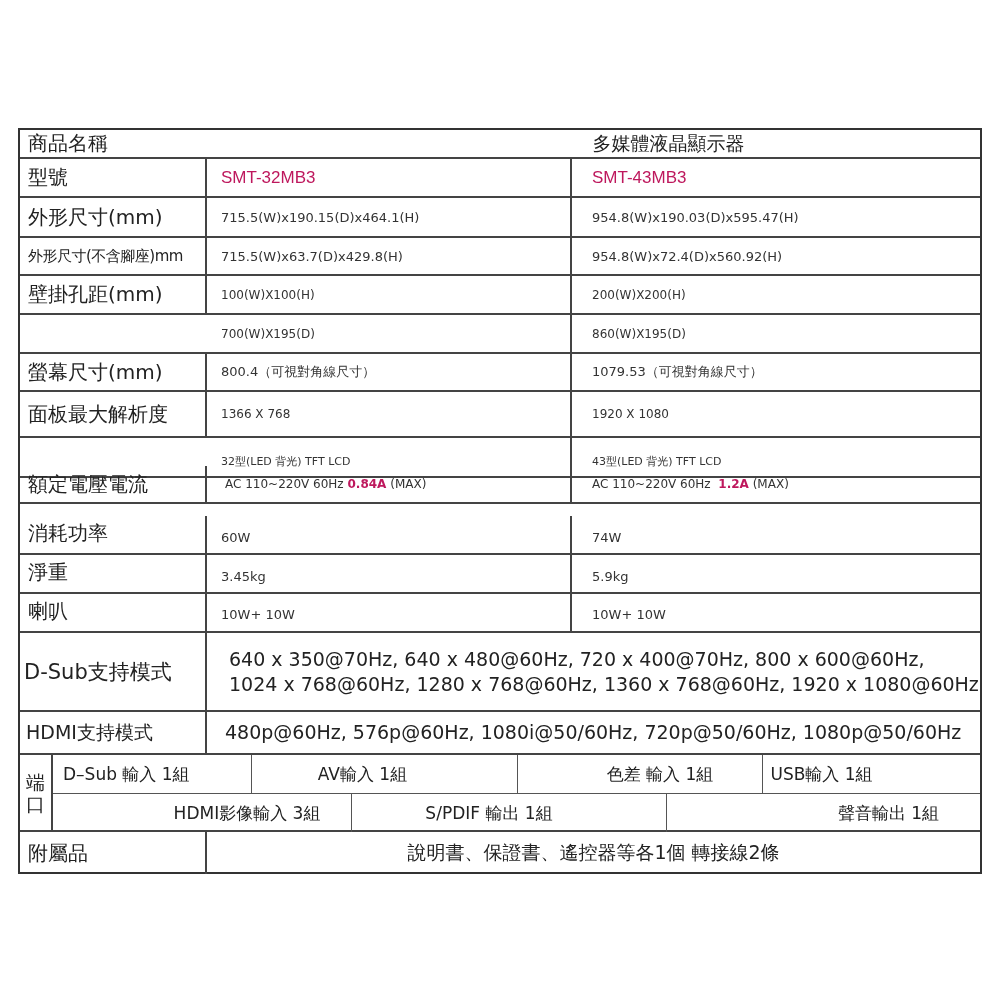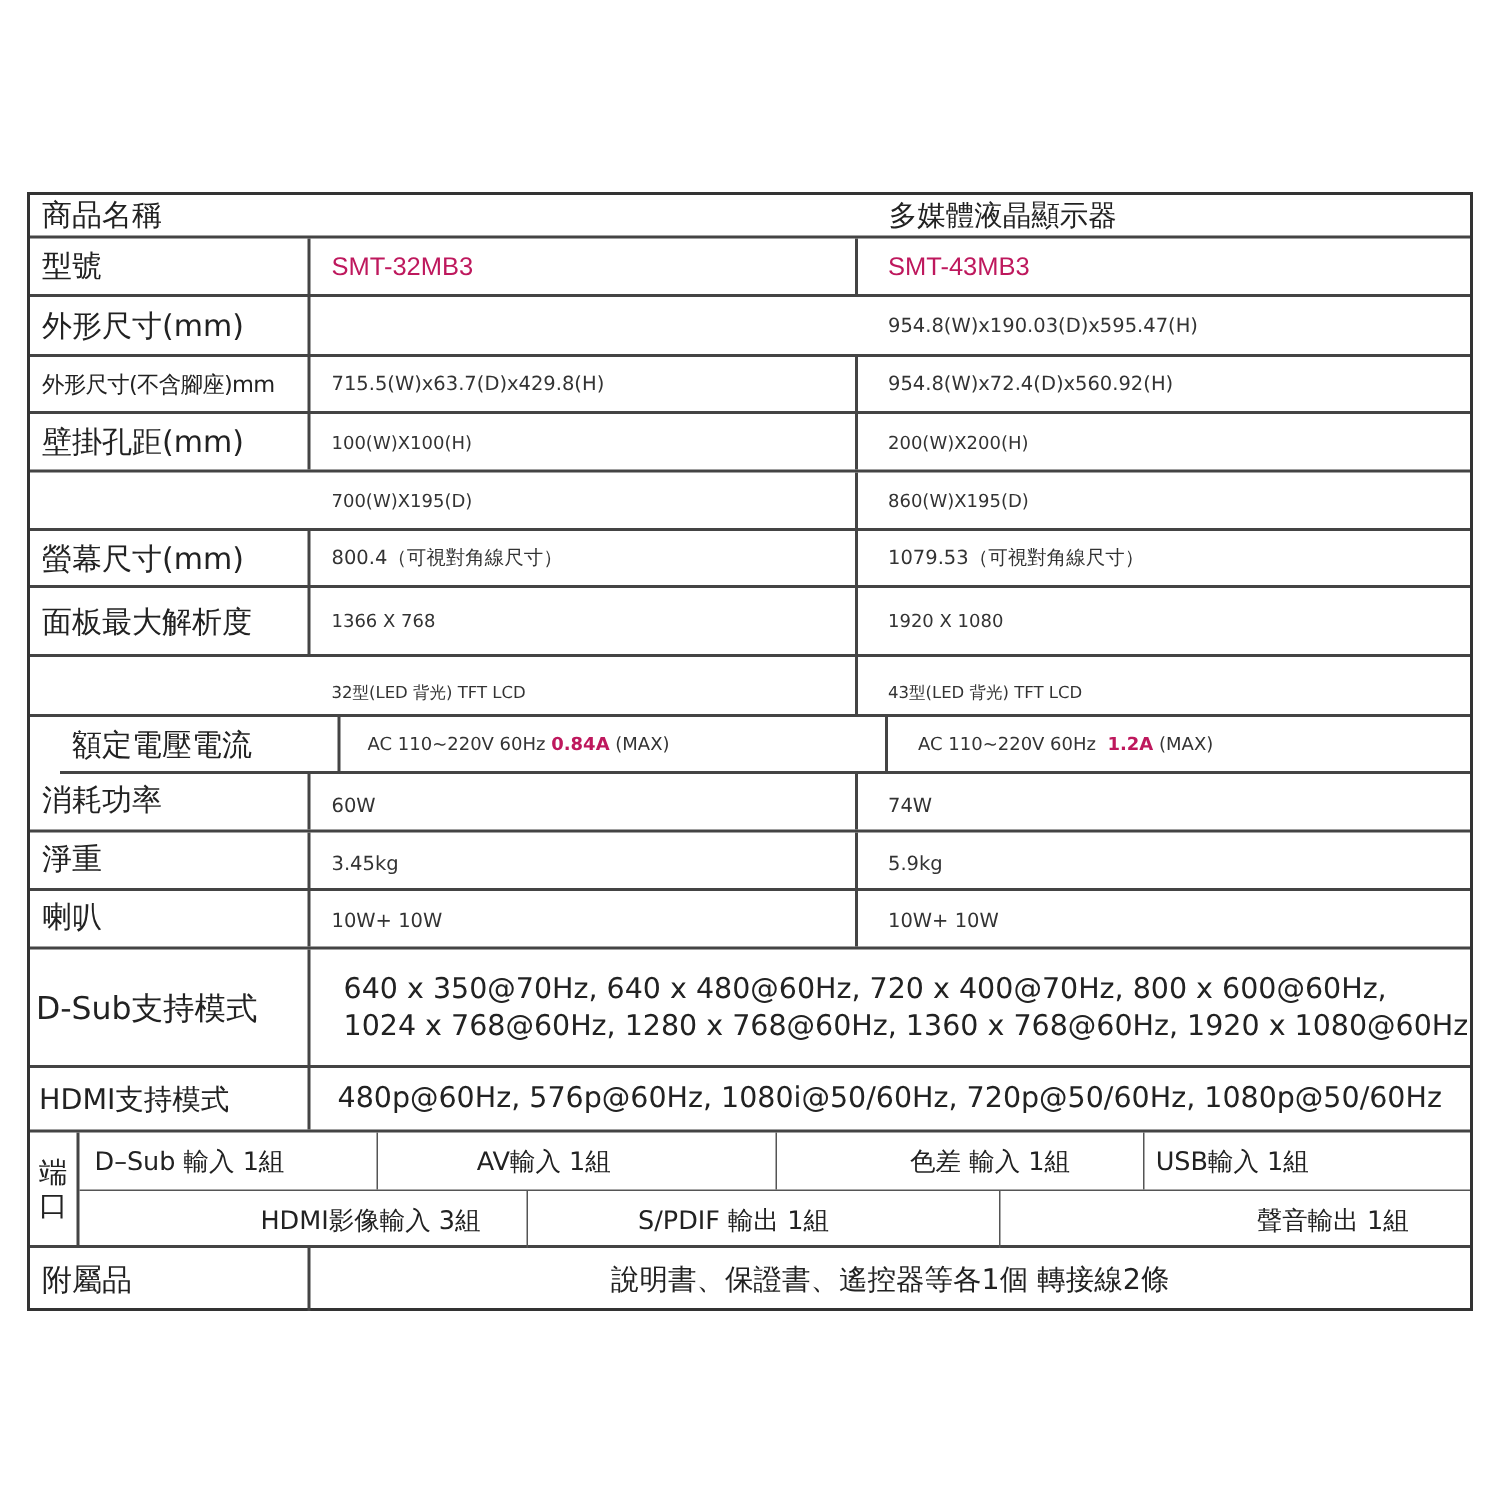--- a/index.html
+++ b/index.html
@@ -155,20 +155,21 @@
   </div>
 
   <div class="row" style="top:29px;height:39px;">
     <div class="cell label">型號</div>
     <div class="cell val1 model">SMT-32MB3</div>
     <div class="cell val2 model">SMT-43MB3</div>
   </div>
 
   <div class="row" style="top:68px;height:40px;">
     <div class="cell label">外形尺寸(mm)</div>
+    <div class="cell val1">715.5(W)x190.15(D)x464.1(H)</div>
     <div class="cell val2">954.8(W)x190.03(D)x595.47(H)</div>
   </div>
 
   <div class="row" style="top:108px;height:38px;">
     <div class="cell label small">外形尺寸(不含腳座)mm</div>
     <div class="cell val1">715.5(W)x63.7(D)x429.8(H)</div>
     <div class="cell val2">954.8(W)x72.4(D)x560.92(H)</div>
   </div>
 
   <div class="row" style="top:146px;height:39px;">
@@ -192,21 +193,21 @@
     <div class="cell label">面板最大解析度</div>
     <div class="cell val1" style="font-size:12px;">1366 X 768</div>
     <div class="cell val2" style="font-size:12px;">1920 X 1080</div>
   </div>
 
   <div class="row" style="top:308px;height:40px;">
     <div class="cell val1 tiny" style="padding-top:8px;">32型(LED 背光)    TFT LCD</div>
     <div class="cell val2 tiny" style="padding-top:8px;">43型(LED 背光)    TFT LCD</div>
   </div>
 
-  <div class="row" style="top:348px;height:38px;margin-left:20px;">
+  <div class="row" style="top:336px;height:38px;">
     <div class="cell label">額定電壓電流</div>
     <div class="cell val1" style="font-size:12px;padding-left:18px;">
       <span style="white-space:pre;">AC 110~220V 60Hz </span>
       <span class="bold">0.84A</span>
       <span style="white-space:pre;"> (MAX)</span>
     </div>
     <div class="cell val2" style="font-size:12px;">
       <span style="white-space:pre;">AC 110~220V 60Hz  </span>
       <span class="bold">1.2A</span>
       <span style="white-space:pre;"> (MAX)</span>

